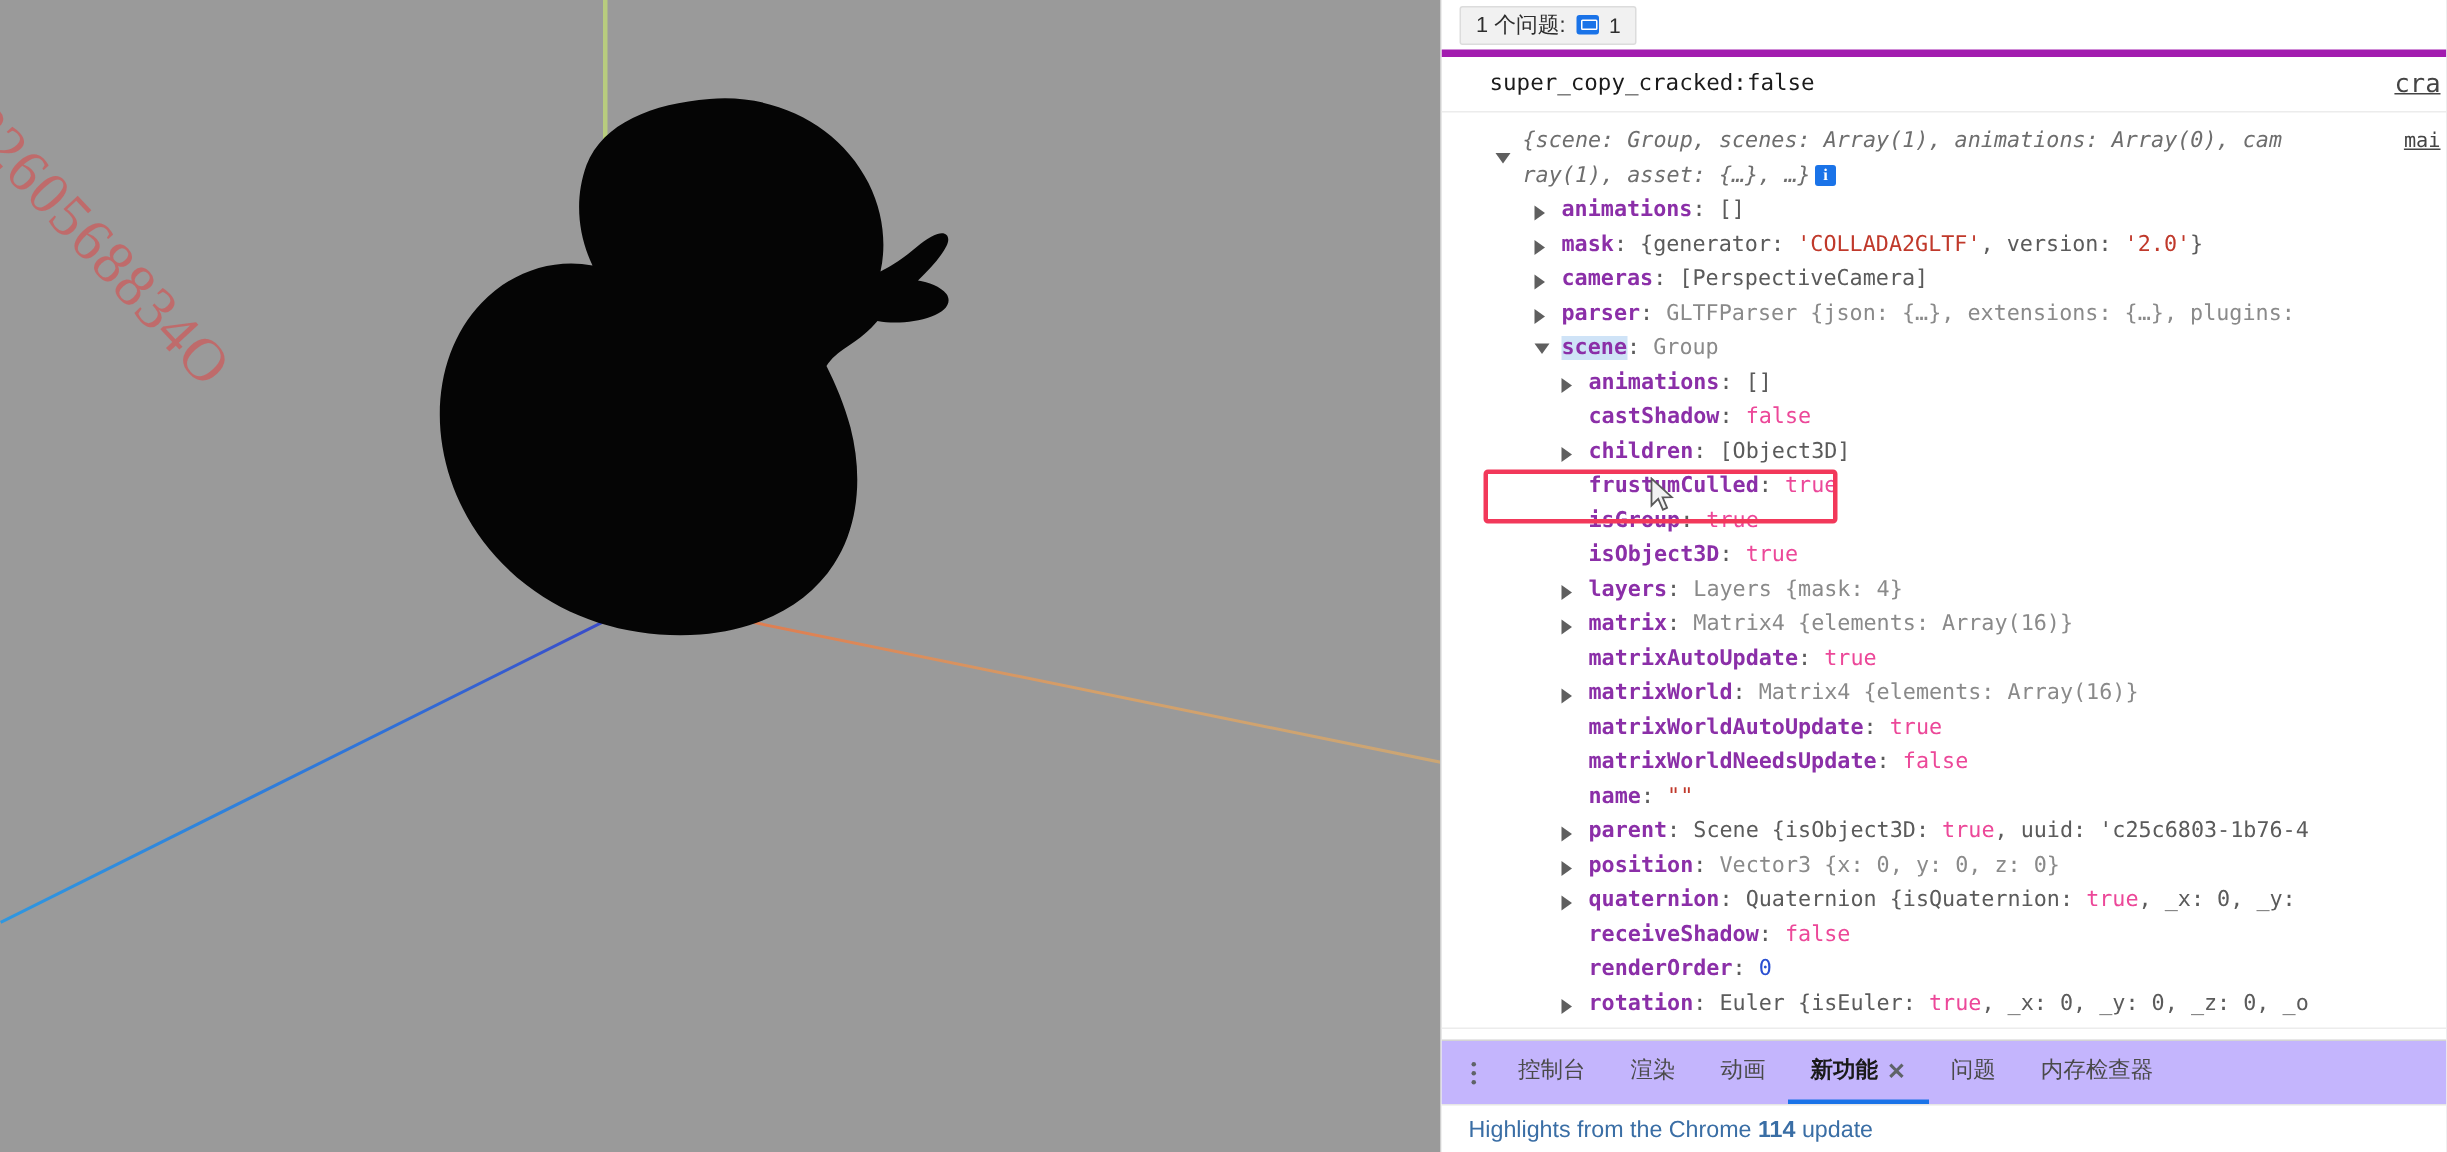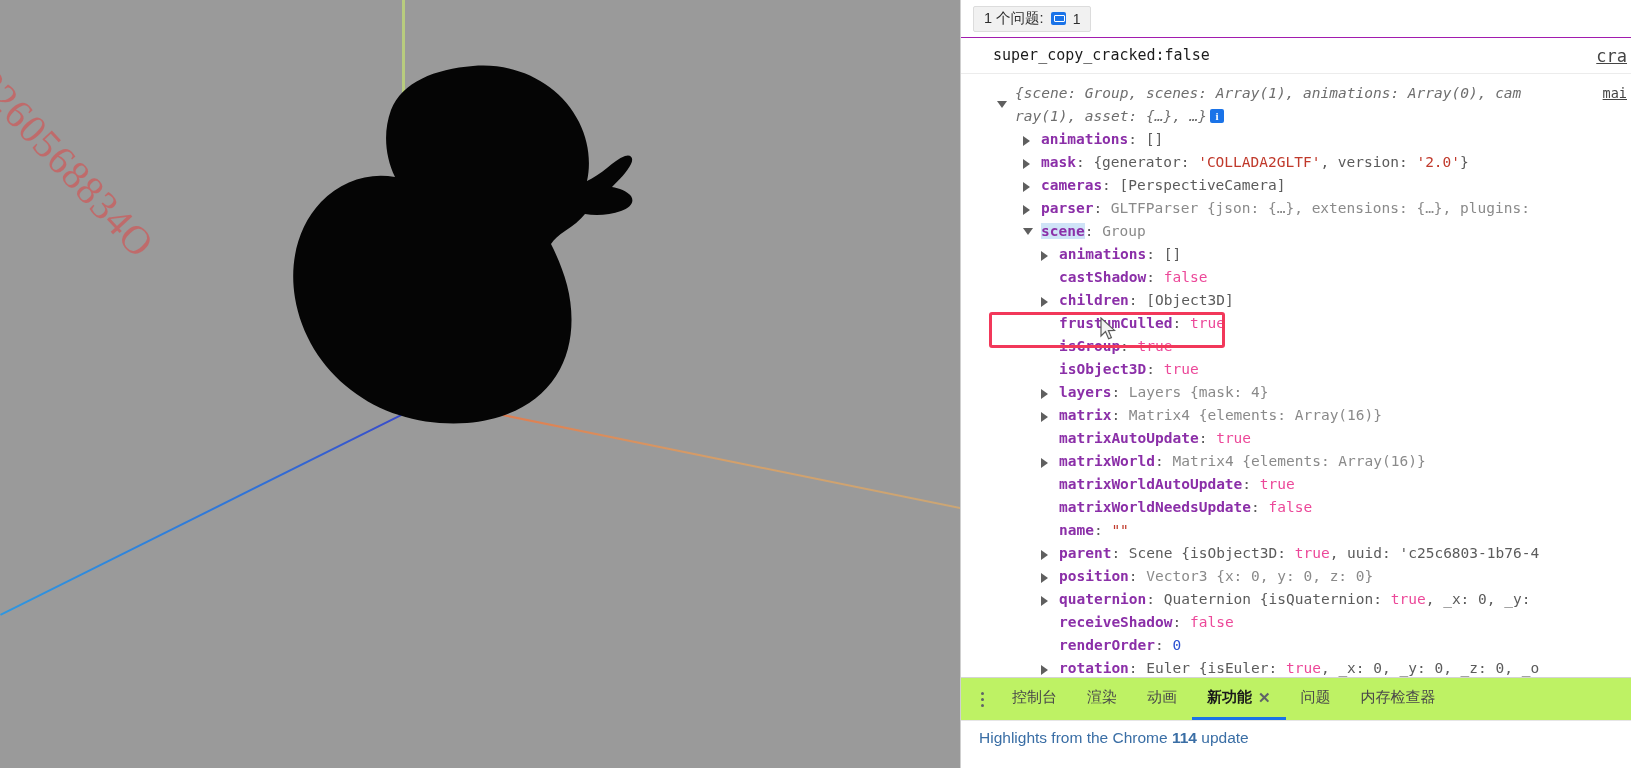--- a/index.html
+++ b/index.html
@@ -58,21 +58,21 @@
     width: 671px; height: 768px;
     background: #ffffff;
     border-left: 1px solid #cfcfcf;
     display: flex; flex-direction: column;
     overflow: hidden;
   }
 
   
   #issues-bar {
     height: 38px; flex: 0 0 38px;
-    border-bottom: 1px solid #a21caf;
+    border-bottom: 5px solid #a21caf;
     display: flex; align-items: center;
     padding-left: 12px;
     background: #fff;
   }
   #issues-chip {
     display: inline-flex; align-items: center; gap: 7px;
     height: 26px; padding: 0 10px;
     background: #f1f1f1;
     border: 1px solid #dcdcdc;
     border-radius: 2px;
@@ -213,21 +213,21 @@
   
   #drawer {
     flex: 0 0 auto;
     border-top: 1px solid #d4d4d4;
     background: #f7f7f7;
   }
   #drawer-tabs {
     display: flex; align-items: stretch;
     height: 42px;
     padding-left: 6px;
-    background: #bef264;
+    background: #c4b5fd;
   }
   #kebab {
     width: 30px; display: flex; flex-direction: column;
     align-items: center; justify-content: center; gap: 3px;
     cursor: pointer;
   }
   #kebab i { width: 3px; height: 3px; background: #5f6368; border-radius: 50%; display:block; }
   .drawer-tab {
     display: flex; align-items: center; gap: 6px;
     padding: 0 15px;
@@ -241,21 +241,21 @@
     color: #1a1a1a;
     font-weight: bold;
     border-bottom: 3px solid #1a73e8;
   }
   .tab-close {
     font-size: 15px; color: #5f6368;
     font-family: "Liberation Sans", sans-serif;
     cursor: pointer;
   }
   #drawer-body {
-    height: 48px;
+    height: 32px;
     background: #ffffff;
     border-top: 1px solid #e6e6e6;
     padding: 8px 0 0 18px;
     overflow: hidden;
   }
   #drawer-body .wn-text {
     font-family: "Liberation Sans", sans-serif;
     font-size: 15.5px;
     color: #3a6ea5;
     white-space: nowrap;

